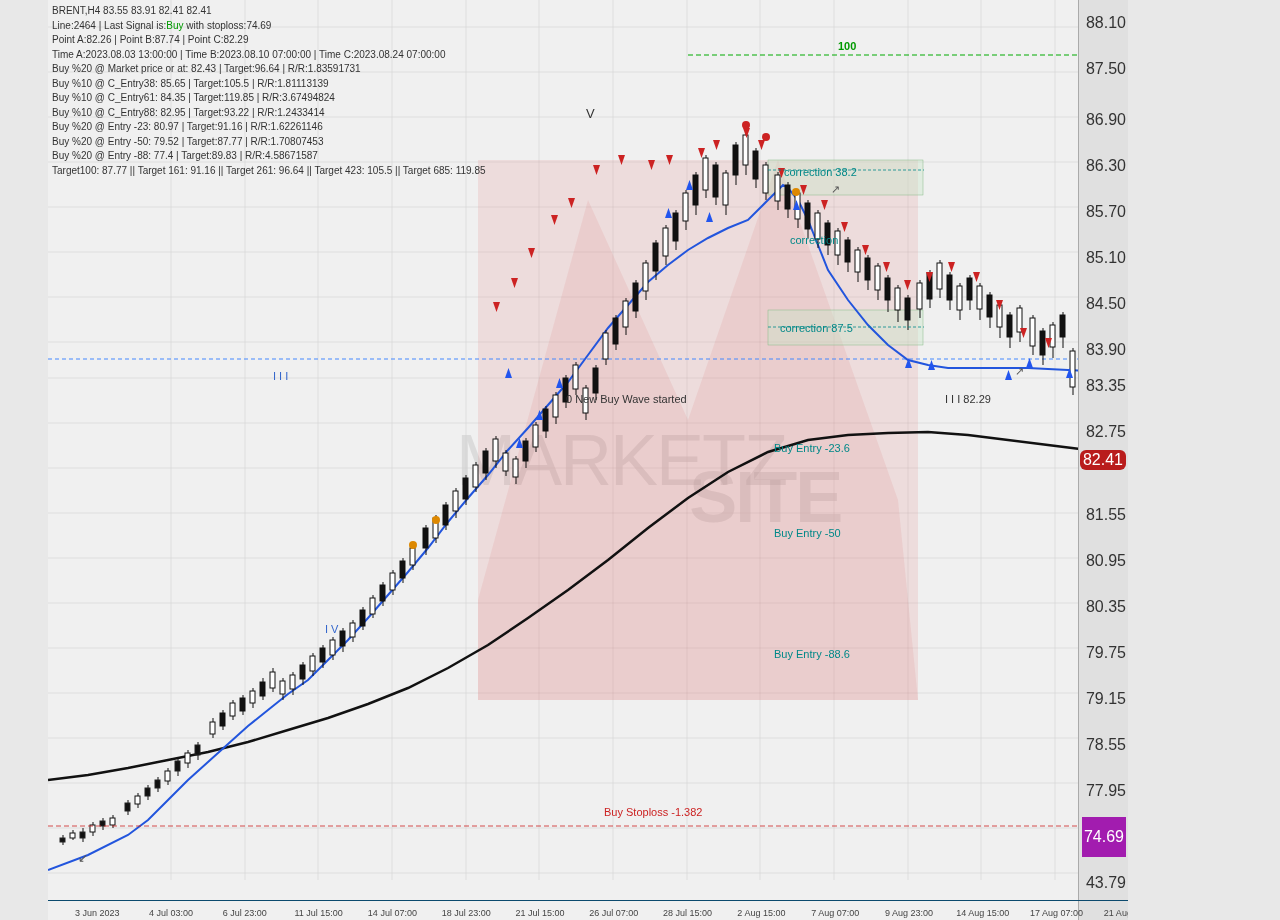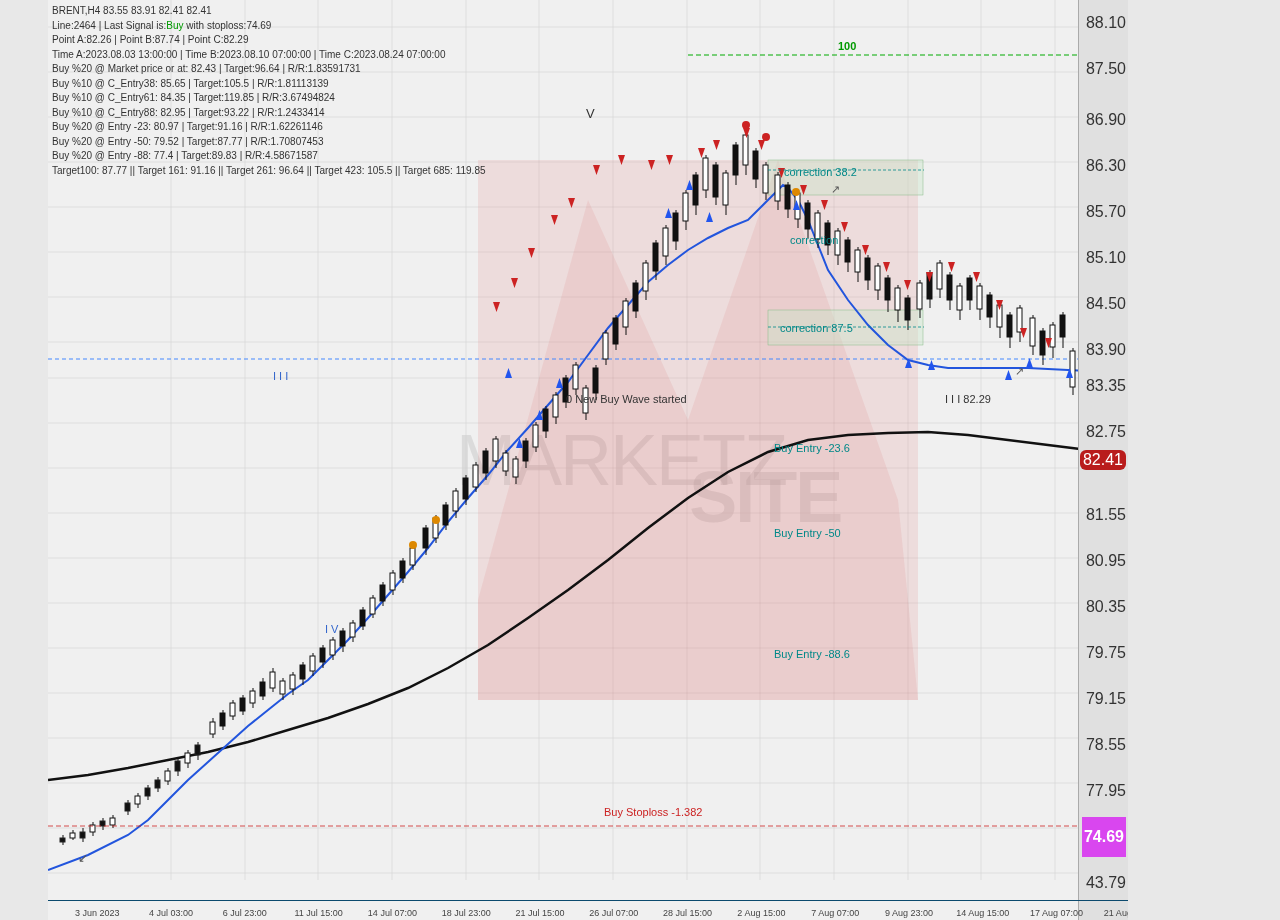--- a/index.html
+++ b/index.html
@@ -557,21 +557,21 @@
     <div class="price-label" style="top:56%">81.55</div>
     <div class="price-label" style="top:61%">80.95</div>
     <div class="price-label" style="top:66%">80.35</div>
     <div class="price-label" style="top:71%">79.75</div>
     <div class="price-label" style="top:76%">79.15</div>
     <div class="price-label" style="top:81%">78.55</div>
     <div class="price-label" style="top:86%">77.95</div>
     <div class="price-label" style="top:91%">77.35</div>
     <div class="price-label" style="top:96%">43.79</div>
 
-    <div class="price-label" style="top:91%; background:#d946ef; color:#fff; padding:11px 2px; font-weight:bold;">74.69</div>
+    <div class="price-label" style="top:91%; background:#a21caf; color:#fff; padding:11px 2px; font-weight:normal;">74.69</div>
   </div>
 
   <div id="time-axis">
     <div class="time-label" style="left:4%">3 Jun 2023</div>
     <div class="time-label" style="left:10%">4 Jul 03:00</div>
     <div class="time-label" style="left:16%">6 Jul 23:00</div>
     <div class="time-label" style="left:22%">11 Jul 15:00</div>
     <div class="time-label" style="left:28%">14 Jul 07:00</div>
     <div class="time-label" style="left:34%">18 Jul 23:00</div>
     <div class="time-label" style="left:40%">21 Jul 15:00</div>

